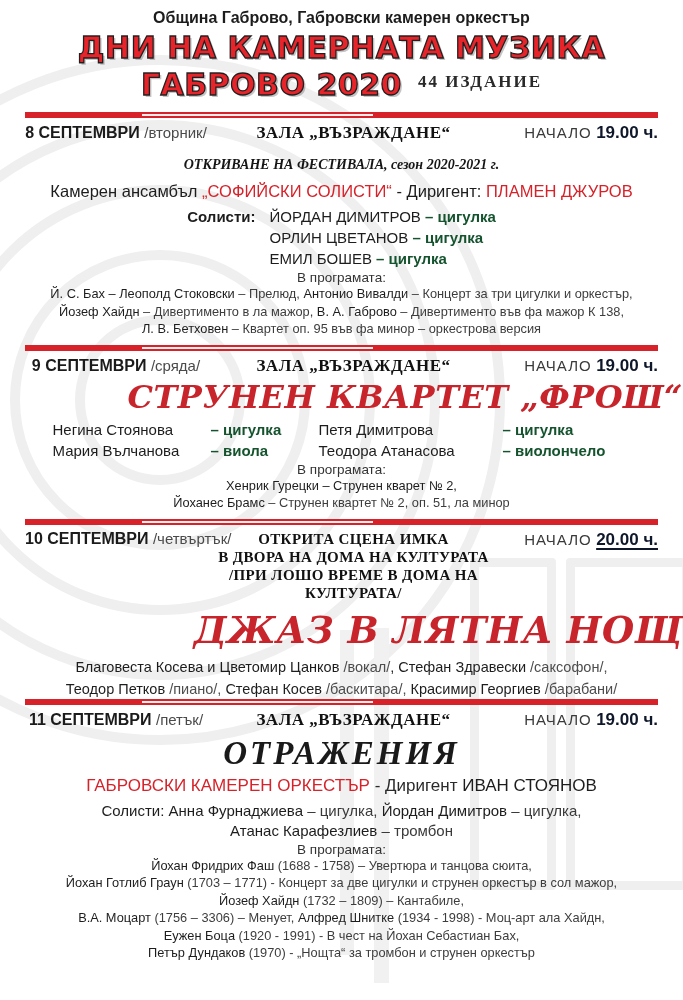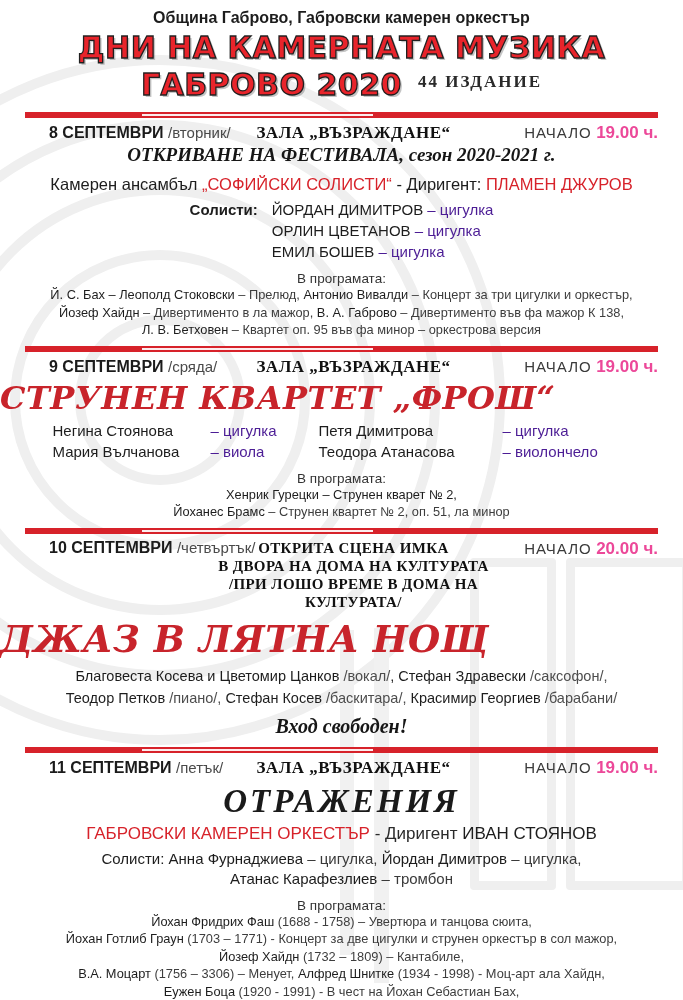--- a/index.html
+++ b/index.html
@@ -17,48 +17,48 @@
           font-size:30px;line-height:34px;color:var(--title-red,#e8242b);
           -webkit-text-stroke:1.3px #1f1f1f;text-shadow:2px 2px 0 rgba(90,90,90,.35);letter-spacing:.5px;}
   .title2row{display:flex;justify-content:center;align-items:flex-end;gap:16px;line-height:34px;margin-bottom:10px;}
   .edition{font-family:"Liberation Serif",serif;font-weight:bold;font-size:17px;color:#2a2a2a;
            letter-spacing:2px;padding-bottom:3px;-webkit-text-stroke:0;text-shadow:none;}
   
   .divider{position:relative;margin:0 25px;height:6px;background:var(--accent,#d7222a);}
   .divider .stripe{position:absolute;left:18.5%;width:36.5%;top:2px;height:2px;background:#fff;opacity:.92;}
   
   .sec-head{margin:5px 25px 0;display:grid;grid-template-columns:182px 1fr 158px;align-items:baseline;}
-  .cell-date{text-align:left;white-space:nowrap;margin-left:24px;}
+  .cell-date{text-align:center;white-space:nowrap;}
   .date{font-weight:bold;font-size:16px;color:#1b1b1b;}
   .day{font-size:15px;color:#4a4a4a;}
   .venue{text-align:center;font-family:"Liberation Serif",serif;font-weight:bold;font-size:17px;
          letter-spacing:.5px;color:#111;}
   .venue3{text-align:center;font-family:"Liberation Serif",serif;font-weight:bold;font-size:15px;
           line-height:18px;color:#111;letter-spacing:.4px;}
   .start{text-align:right;white-space:nowrap;align-self:start;}
   .sl{font-size:15px;color:#3a3a3a;letter-spacing:1px;}
-  .time{font-weight:bold;font-size:17px;color:#ec4899;}
-  .u{text-decoration-thickness:2px;text-underline-offset:3px;margin-top:33px;}
+  .time{font-weight:bold;font-size:17px;color:#0f172a;}
+  .u{text-decoration:underline;text-decoration-thickness:2px;text-underline-offset:3px;margin-top:33px;}
   
   .serifit{font-family:"Liberation Serif",serif;font-weight:bold;font-style:italic;}
-  .opening{margin-top:1px;text-align:center;font-size:19px;color:#161616;}
+  .opening{margin-top:14px;text-align:center;font-size:14px;color:#161616;}
   .line{margin:0;text-align:center;}
   .ens{margin-top:9px;font-size:16.5px;}
   .b{font-weight:normal;color:#1d1d1d;}
   .red{color:var(--accent,#d7222a);}
   .lt{color:#4d4d4d;font-weight:normal;}
   .soloists-block{display:flex;justify-content:center;gap:14px;margin-top:7px;font-size:15px;}
   .sol-label{font-weight:bold;color:#1d1d1d;}
   .sol-rows{text-align:left;display:flex;flex-direction:column;gap:3px;line-height:18px;}
-  .instr{color:#4c1d95;}
-  .prog-label{margin-top:10px;text-align:center;font-size:13.5px;color:#333;}
+  .instr{color:#14532d;font-weight:bold;}
+  .prog-label{margin-top:2px;text-align:center;font-size:13.5px;color:#333;}
   .prog{margin:0;text-align:center;font-size:12.8px;line-height:17.5px;color:#3d3d3d;}
   .after-gap{margin-bottom:7px;}
   
-  .big-red{margin-top:3px;text-align:left;font-family:"DejaVu Serif","Liberation Serif",serif;
+  .big-red{margin-top:3px;text-align:right;font-family:"DejaVu Serif","Liberation Serif",serif;
            font-weight:bold;font-style:italic;font-size:32px;line-height:37px;color:#c8242b;letter-spacing:.5px;}
   .jazz{margin-top:8px;font-size:37px;line-height:41px;}
   .otraj{margin-top:4px;text-align:center;font-family:"Liberation Serif",serif;font-weight:bold;
          font-style:italic;font-size:33px;line-height:38px;color:#1a1a1a;letter-spacing:3px;}
   
   .quartet{margin-top:5px;display:grid;grid-template-columns:152px 102px 178px 128px;
            justify-content:center;column-gap:6px;row-gap:3px;font-size:15px;text-align:left;line-height:18px;}
   
   .perf{margin-top:6px;font-size:14.5px;line-height:20px;}
   .free{margin-top:7px;text-align:center;font-size:20px;color:#161616;margin-bottom:9px;}
@@ -163,21 +163,20 @@
         <div>/ПРИ ЛОШО ВРЕМЕ В ДОМА НА КУЛТУРАТА/</div>
       </div>
       <div class="start">
         <span class="sl">НАЧАЛО</span>
         <span class="time u">20.00 ч.</span>
       </div>
     </div>
     <div class="big-red jazz">ДЖАЗ В ЛЯТНА НОЩ</div>
     <p class="line perf"><span class="b">Благовеста Косева и Цветомир Цанков</span><span class="lt"> /вокал/</span><span class="b">, </span><span class="b">Стефан Здравески</span><span class="lt"> /саксофон/,</span></p>
     <p class="line perf" style="margin-top:2px;"><span class="b">Теодор Петков</span><span class="lt"> /пиано/, </span><span class="b">Стефан Косев</span><span class="lt"> /баскитара/, </span><span class="b">Красимир Георгиев</span><span class="lt"> /барабани/</span></p>
-    <div class="free serifit">Вход свободен!</div>
 
     <div class="divider">
         <span class="stripe"></span>
       </div>
     <div class="sec-head">
       <div class="cell-date">
         <span class="date">11 СЕПТЕМВРИ</span>
         <span class="day">/петък/</span>
       </div>
       <div class="venue">ЗАЛА „ВЪЗРАЖДАНЕ“</div>

